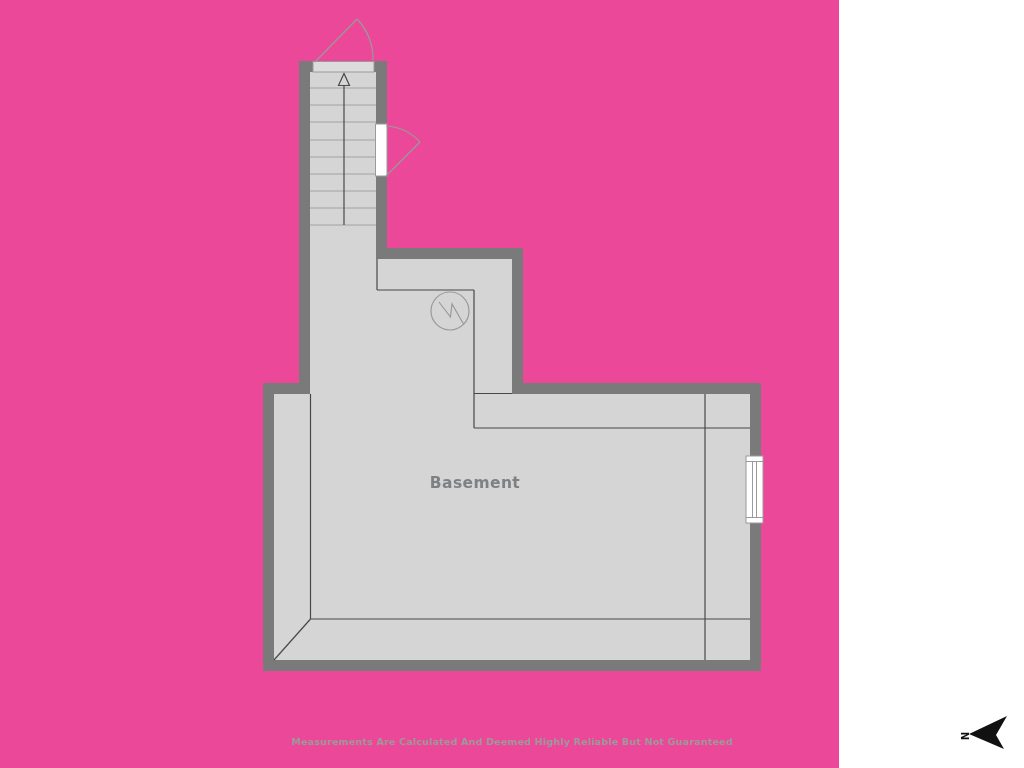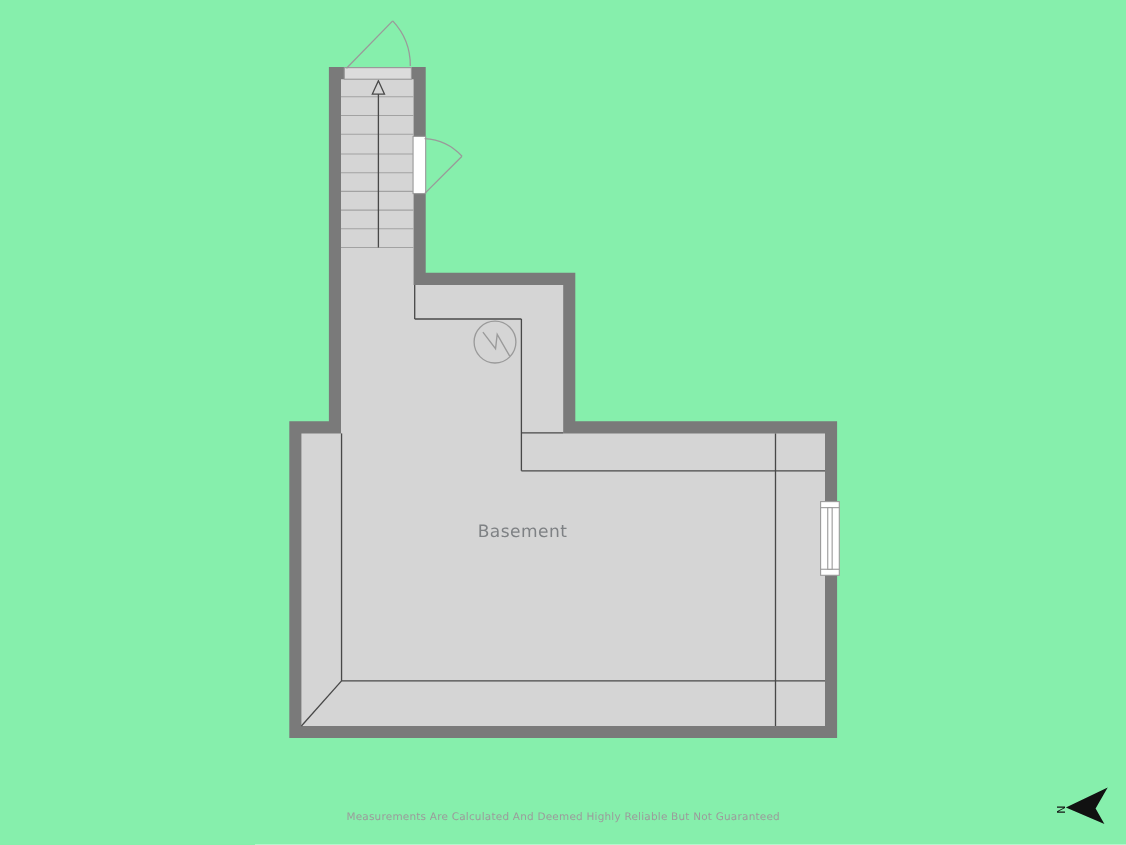--- a/index.html
+++ b/index.html
@@ -6,23 +6,24 @@
     margin: 0;
     padding: 0;
     background: #ffffff;
     width: 1024px;
     height: 768px;
     overflow: hidden;
     font-family: "Liberation Sans", sans-serif;
   }
   .plan-stage {
     position: relative;
-    width: 1024px;
+    width: 839px;
     height: 768px;
-    background: #86efac;
+    background: #ec4899;
+    font-weight: bold;
   }
   svg { display: block; }
   .room-label-text {
     font-family: "DejaVu Sans", "Liberation Sans", sans-serif;
     font-size: 15.5px;
     letter-spacing: 0.4px;
     fill: #7e8184;
   }
   .disclaimer-text {
     font-family: "DejaVu Sans", "Liberation Sans", sans-serif;

